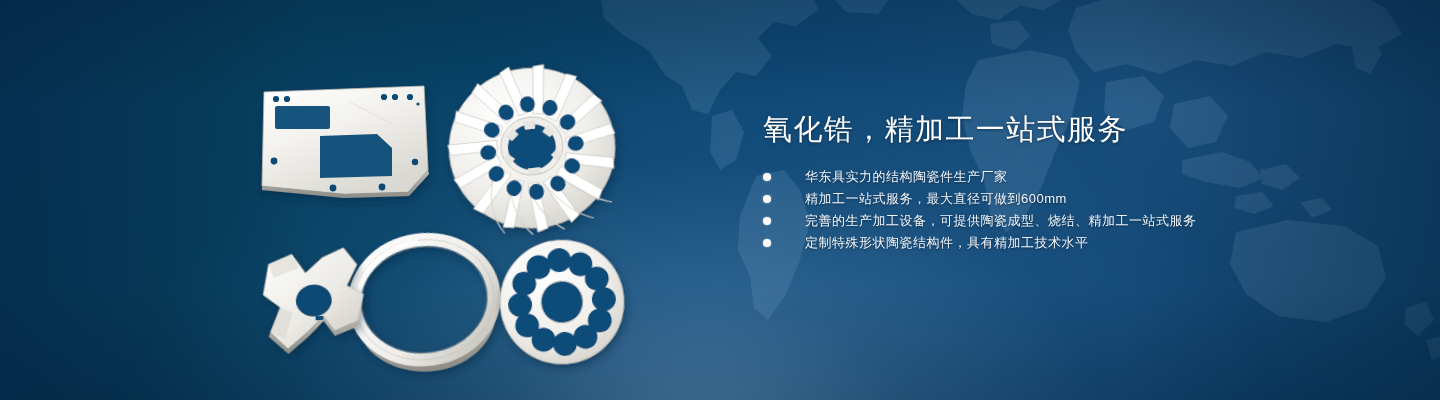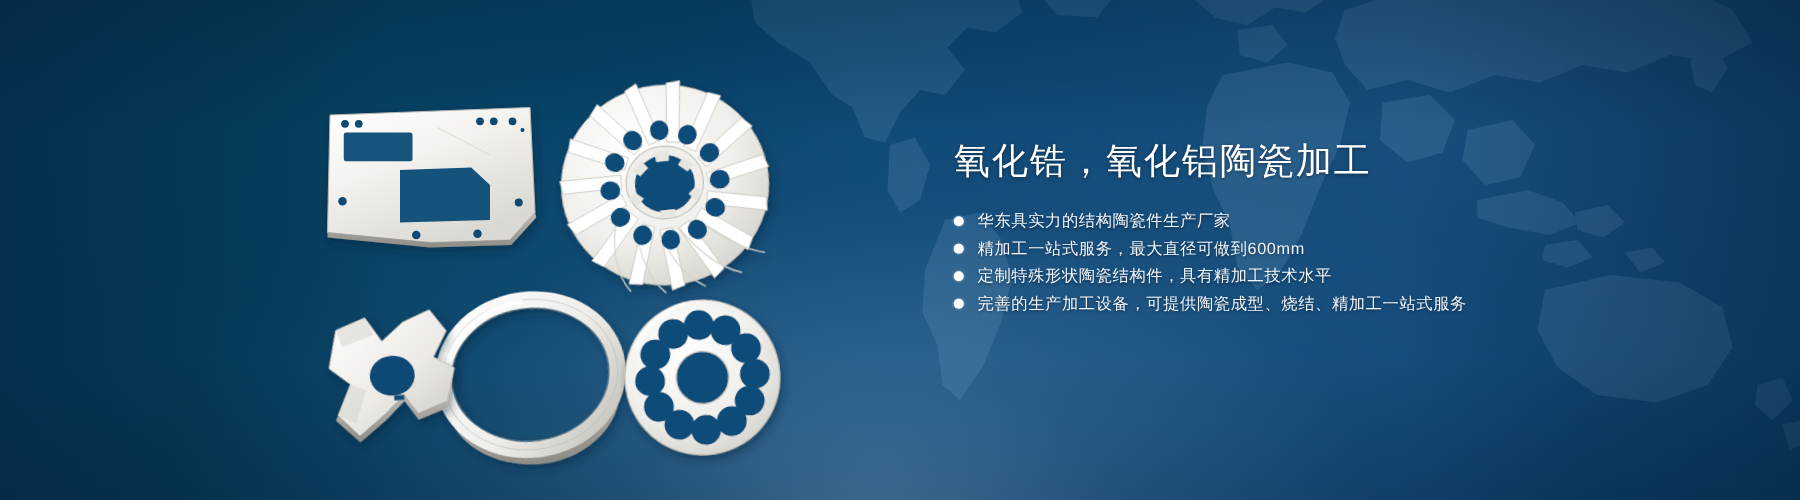--- a/index.html
+++ b/index.html
@@ -65,21 +65,21 @@
   }
   #title {
     font-size:29px; line-height:38px; color:#ffffff;
     letter-spacing:1.4px; font-weight:400;
     text-shadow:0 1px 3px rgba(0,18,38,0.55);
     white-space:nowrap;
   }
   #bullets { margin-top:18px; }
   .bullet-row {
     display:flex; align-items:center;
-    height:22px; margin-bottom:0px;
+    height:22px; margin-bottom:0px;gap:23px;
   }
   .bullet-dot {
     width:8px; height:8px; border-radius:50%;
     background:#ffffff; flex:0 0 8px;
     box-shadow:0 0 2px rgba(255,255,255,0.55);
     margin-right:11px;
   }
   .bullet-text {
     font-size:13px; line-height:22px; color:#f2f6fa;
     letter-spacing:0.5px; white-space:nowrap;
@@ -378,40 +378,40 @@
         <circle cx="0" cy="0" r="21" fill="#0c4c79"></circle>
         <circle cx="0" cy="0" r="21" fill="none" stroke="#c7c5be" stroke-width="1"></circle>
 
         <path d="M-52,-26 A60,60 0 0 1 -8,-60" fill="none" stroke="#ffffff" stroke-width="3" opacity="0.7"></path>
       </g>
     </svg>
   </div>
 
   <div id="textblock">
 
-    <div id="title">氧化锆，氧化铝陶瓷加工</div>
+    <div id="title">氧化锆，精加工一站式服务</div>
 
     <div id="bullets">
 
       <div class="bullet-row">
         <span class="bullet-dot"></span>
         <span class="bullet-text">华东具实力的结构陶瓷件生产厂家</span>
       </div>
 
       <div class="bullet-row">
         <span class="bullet-dot"></span>
         <span class="bullet-text">精加工一站式服务，最大直径可做到600mm</span>
       </div>
 
       <div class="bullet-row">
         <span class="bullet-dot"></span>
+        <span class="bullet-text">完善的生产加工设备，可提供陶瓷成型、烧结、精加工一站式服务</span>
+      </div>
+
+      <div class="bullet-row">
+        <span class="bullet-dot"></span>
         <span class="bullet-text">定制特殊形状陶瓷结构件，具有精加工技术水平</span>
       </div>
 
-      <div class="bullet-row">
-        <span class="bullet-dot"></span>
-        <span class="bullet-text">完善的生产加工设备，可提供陶瓷成型、烧结、精加工一站式服务</span>
-      </div>
-
     </div>
   </div>
 
 </div>
 
 </body></html>

